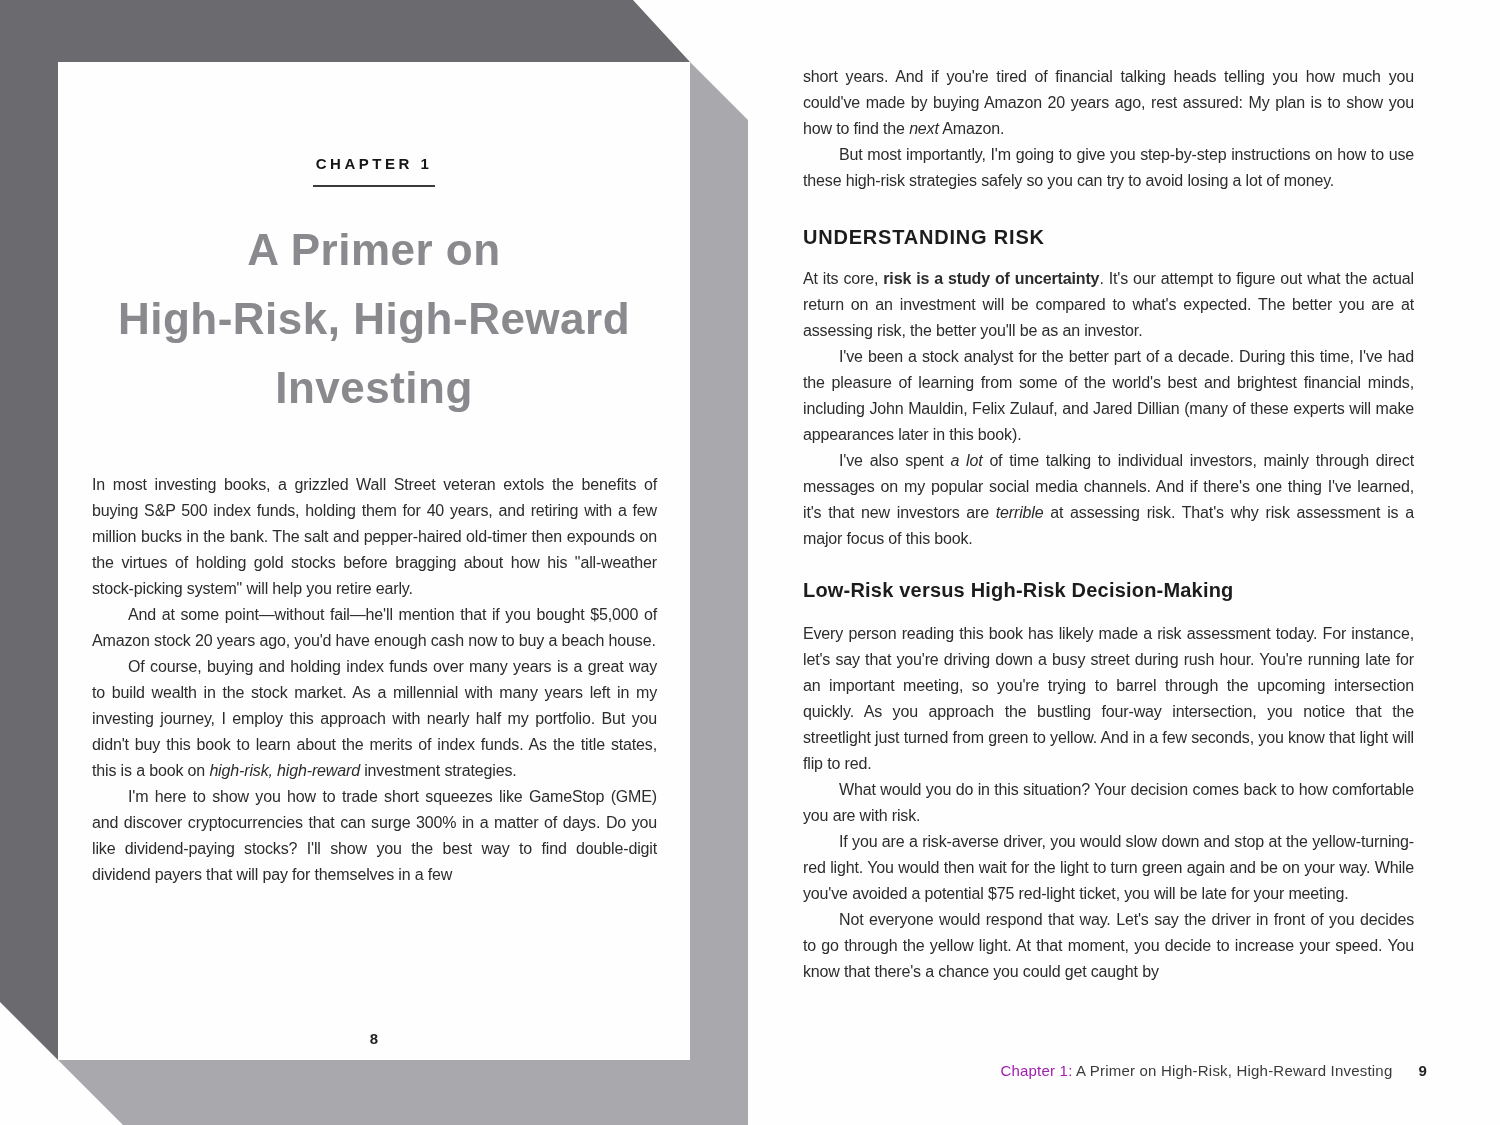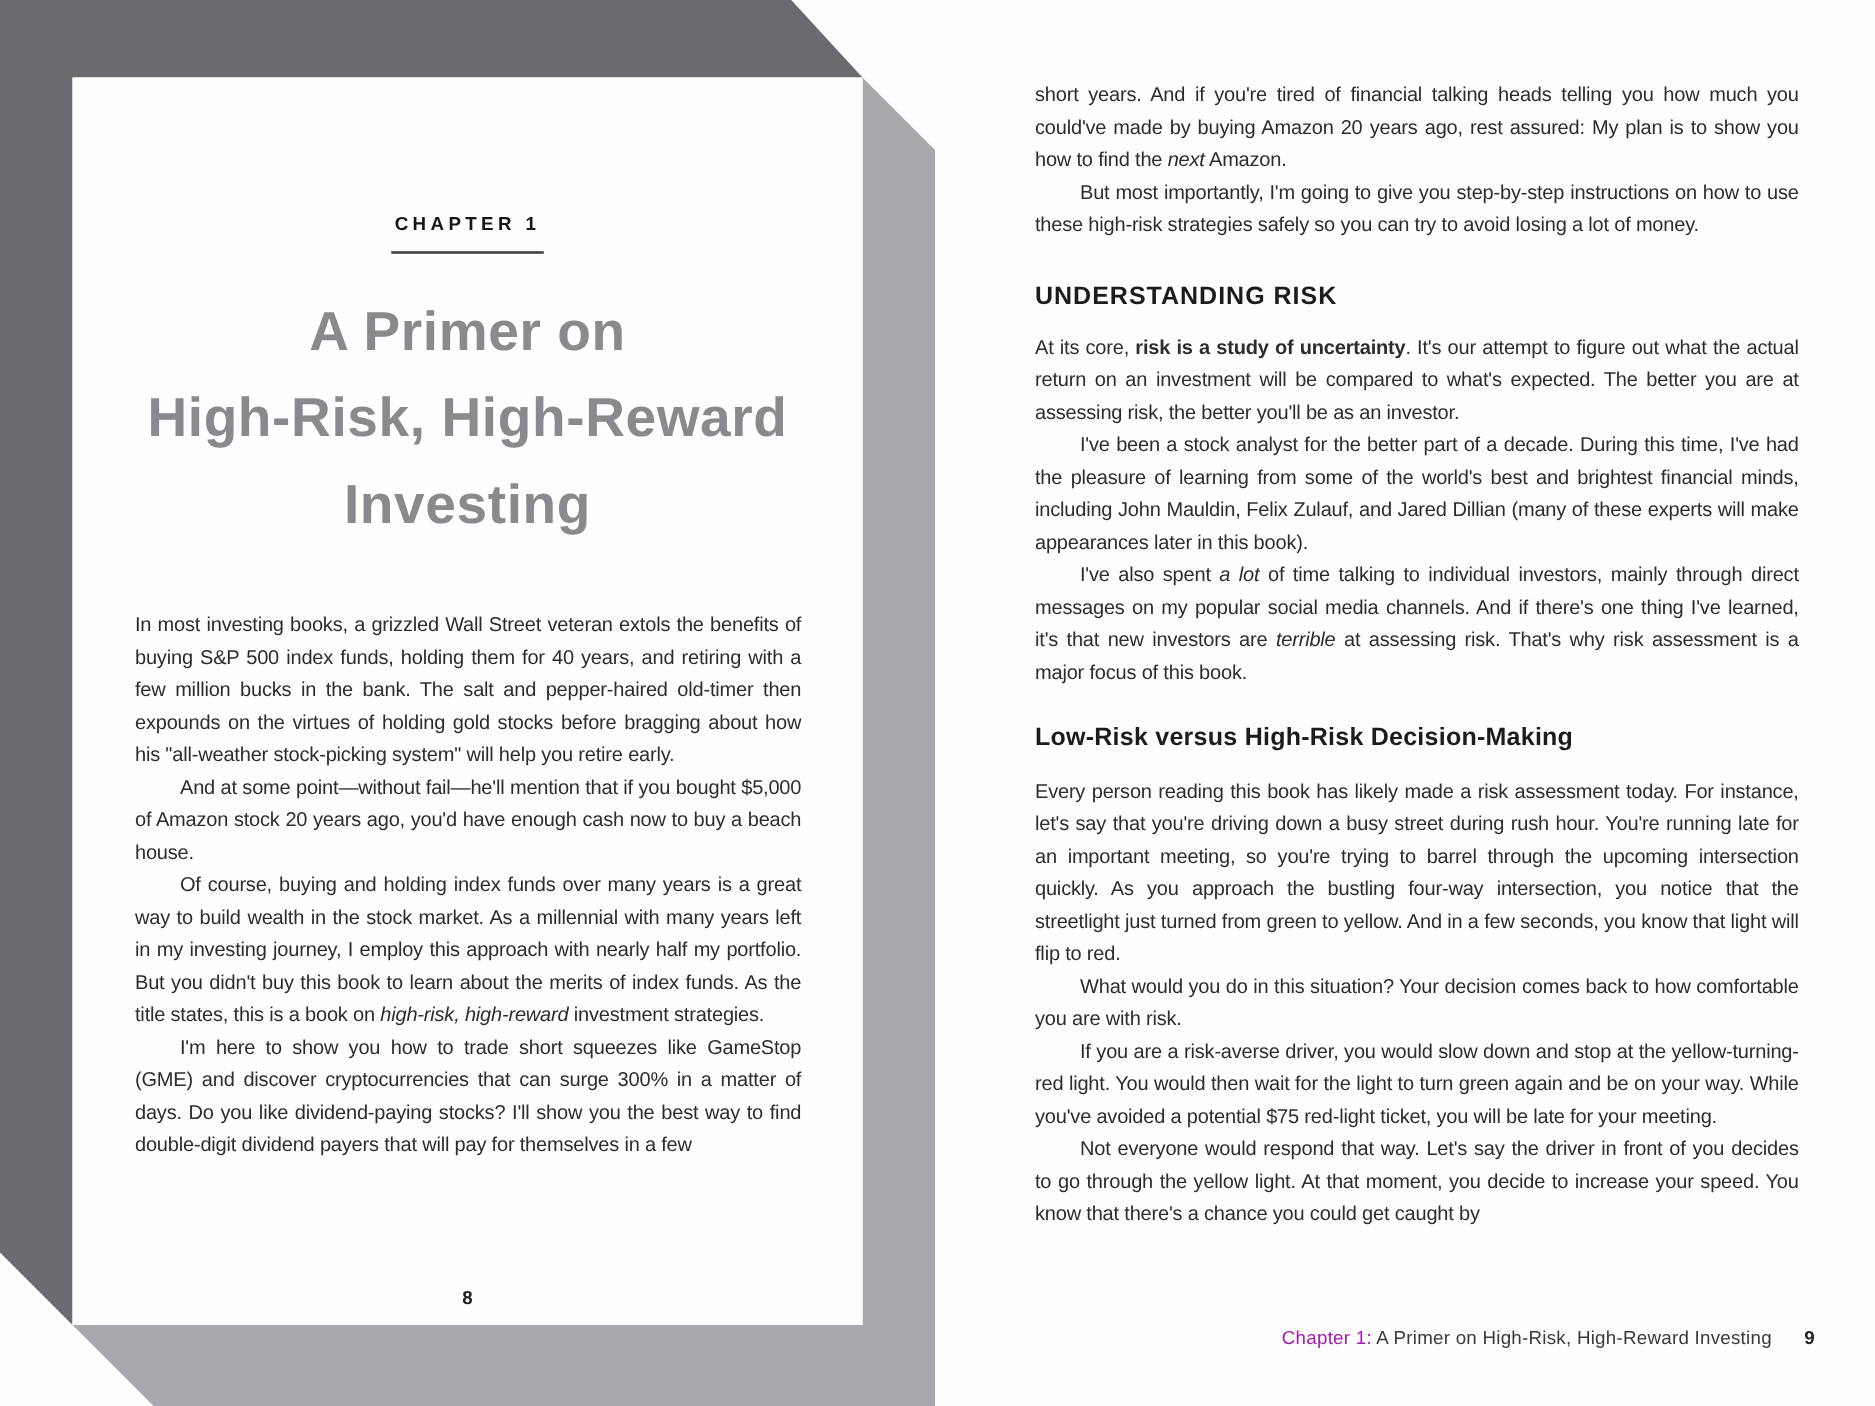--- a/index.html
+++ b/index.html
@@ -6,21 +6,21 @@
   .stage{
     position:relative;width:1500px;height:1125px;overflow:hidden;
     background:var(--page-white,#fefefe);
     font-family:"Liberation Sans", sans-serif;
     -webkit-font-smoothing:antialiased;
   }
   .backdrop{position:absolute;left:0;top:0;width:1500px;height:1125px;display:block;}
   .page-left{
     position:absolute;left:58px;top:62px;width:632px;height:998px;
     background:var(--page-white,#fefefe);
-    padding:16px;box-sizing:border-box;
+    padding:0;box-sizing:border-box;
   }
   .kicker{
     margin-top:92px;text-align:center;
     font-size:15px;font-weight:700;letter-spacing:3.5px;
     color:#161616;line-height:20px;
   }
   .kicker-rule{
     width:122px;height:2px;background:var(--rule-color,#3b3b3b);
     margin:11px auto 0 auto;
   }
@@ -44,21 +44,21 @@
     letter-spacing:0.8px;color:var(--heading-black,#1c1c1c);
   }
   .h3{
     margin:24px 0 17px 0;font-size:20px;line-height:28px;font-weight:700;
     letter-spacing:0.2px;color:var(--heading-black,#1c1c1c);
   }
   .pagenum{
     position:absolute;left:0;right:0;bottom:13px;text-align:center;
     font-size:15px;font-weight:600;color:#222222;
   }
-  .page-right{position:absolute;left:747px;top:0;width:753px;height:841px;}
+  .page-right{position:absolute;left:722px;top:0;width:753px;height:841px;}
   .right-body{position:absolute;left:81px;top:64px;width:611px;}
   .running-footer{
     position:absolute;left:81px;top:1060px;width:624px;text-align:right;
     font-size:15px;line-height:22px;color:#3a3a3a;letter-spacing:0.2px;
   }
   .running-footer .f-bold{font-weight:400;color:#a21caf;}
   .running-footer .f-num{font-weight:700;color:#242424;margin-left:26px;}
 </style>
 </head>
 <body>

